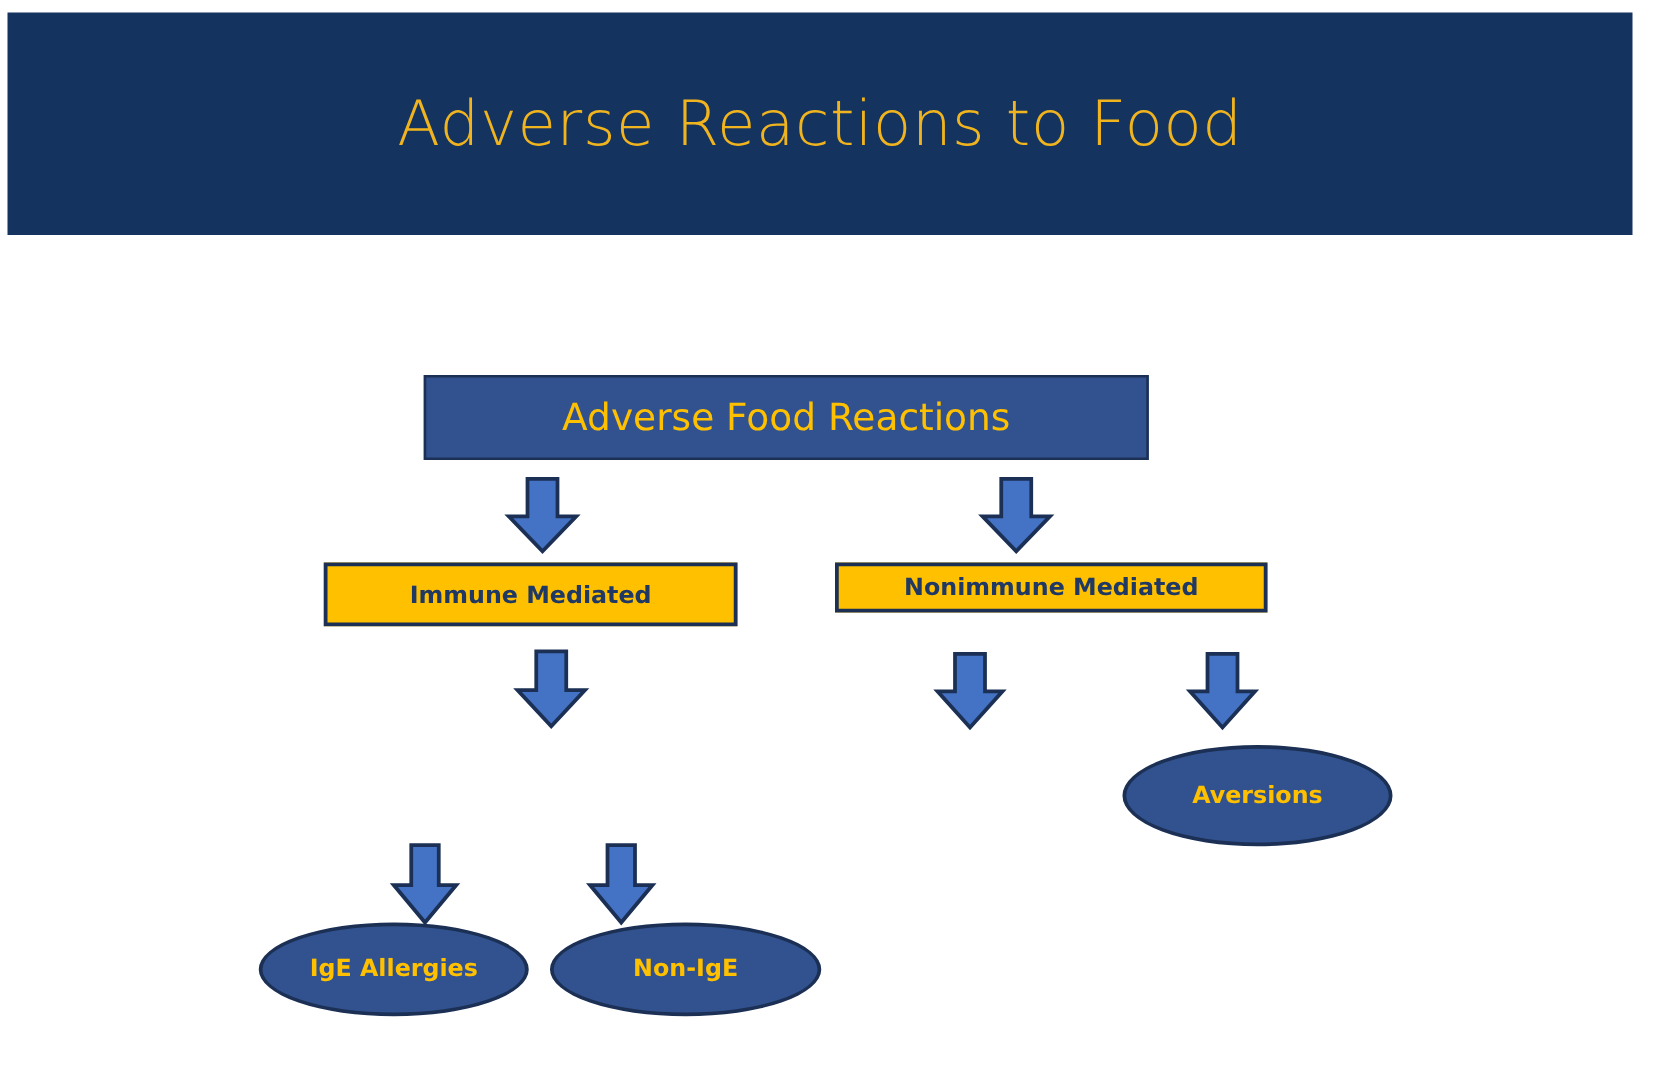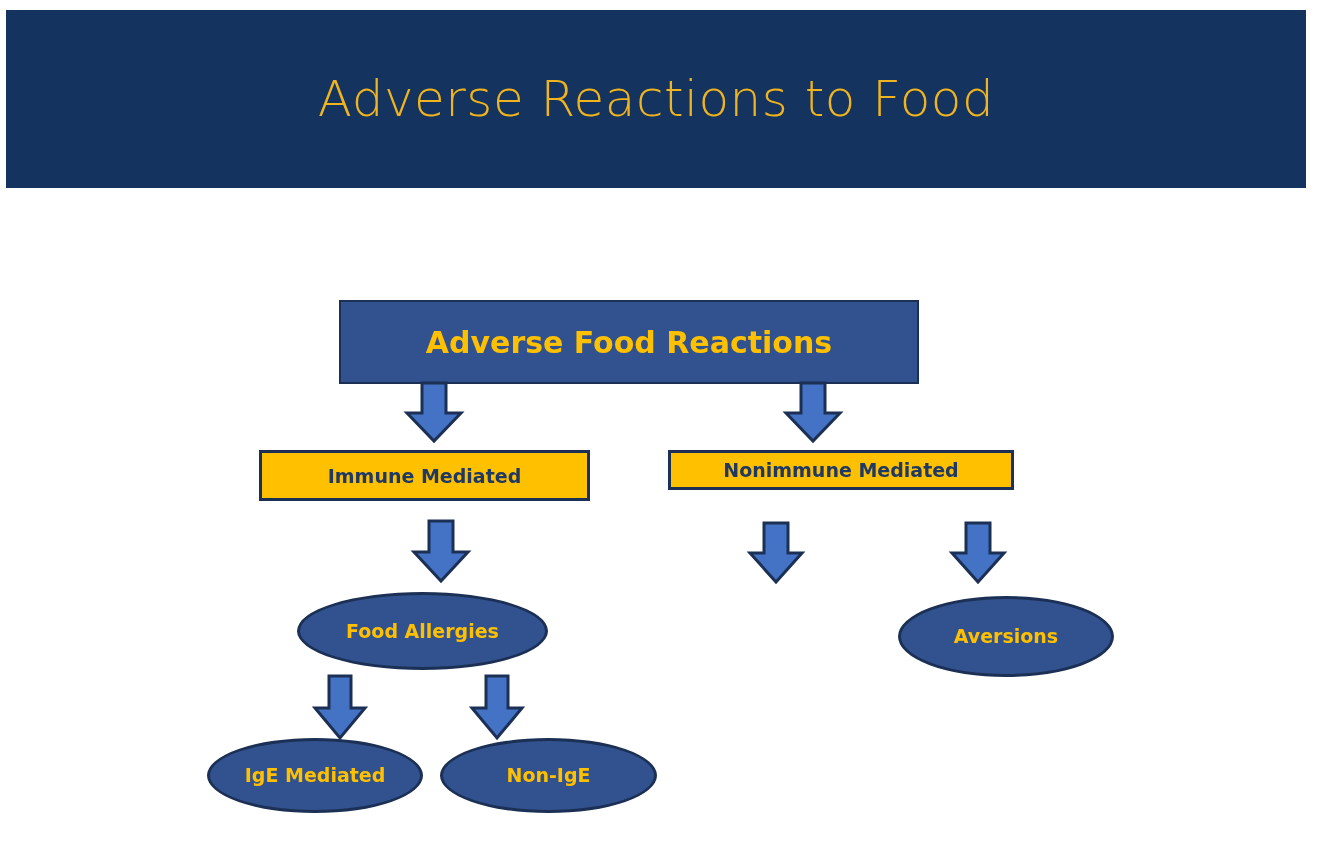--- a/index.html
+++ b/index.html
@@ -108,21 +108,21 @@
 </style>
 </head>
 <body>
 
 <div id="title-banner">
   <div id="title-text">Adverse Reactions to Food</div>
 </div>
 
 <div id="diagram">
 
-  <div class="node-rect rect-blue" style="left:339px; top:300px; width:580px; height:84px;font-weight:bold;">
+  <div class="node-rect rect-blue" style="left:339px; top:300px; width:580px; height:68px;">
     <span>Adverse Food Reactions</span>
   </div>
 
   <div class="arrow" style="left:405px; top:381px; width:58px; height:62px;">
     <svg width="58" height="62" viewBox="0 0 58 62">
       <polygon class="arrow-body" points="17,2 41,2 41,32 56,32 29,60 2,32 17,32"></polygon>
     </svg>
   </div>
 
   <div class="arrow" style="left:784px; top:381px; width:58px; height:62px;">
@@ -150,42 +150,39 @@
       <polygon class="arrow-body" points="16,2 40,2 40,32 54,32 28,61 2,32 16,32"></polygon>
     </svg>
   </div>
 
   <div class="arrow" style="left:950px; top:521px; width:56px; height:63px;">
     <svg width="56" height="63" viewBox="0 0 56 63">
       <polygon class="arrow-body" points="16,2 40,2 40,32 54,32 28,61 2,32 16,32"></polygon>
     </svg>
   </div>
 
-  <div class="node-ellipse" style="left:297px; top:592px; width:251px; height:78px;">
-    <span>Food Allergies</span>
-  </div>
 
 
   <div class="node-ellipse" style="left:898px; top:596px; width:216px; height:81px;">
     <span>Aversions</span>
   </div>
 
   <div class="arrow" style="left:313px; top:674px; width:54px; height:66px;">
     <svg width="54" height="66" viewBox="0 0 54 66">
       <polygon class="arrow-body" points="16,2 38,2 38,34 52,34 27,64 2,34 16,34"></polygon>
     </svg>
   </div>
 
   <div class="arrow" style="left:470px; top:674px; width:54px; height:66px;">
     <svg width="54" height="66" viewBox="0 0 54 66">
       <polygon class="arrow-body" points="16,2 38,2 38,34 52,34 27,64 2,34 16,34"></polygon>
     </svg>
   </div>
 
   <div class="node-ellipse" style="left:207px; top:738px; width:216px; height:75px;">
-    <span>IgE Mediated</span>
+    <span>IgE Allergies</span>
   </div>
 
   <div class="node-ellipse" style="left:440px; top:738px; width:217px; height:75px;">
     <span>Non-IgE</span>
   </div>
 
 </div>
 
 </body></html>

